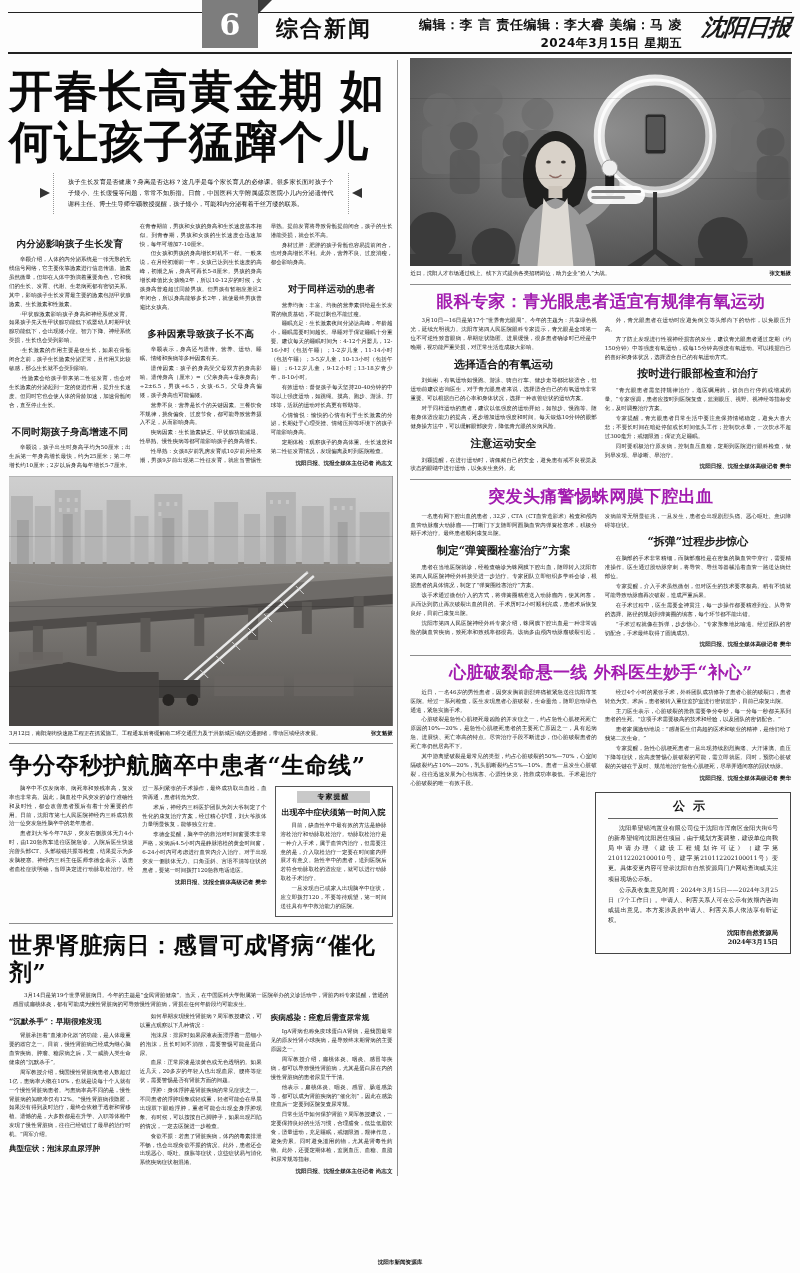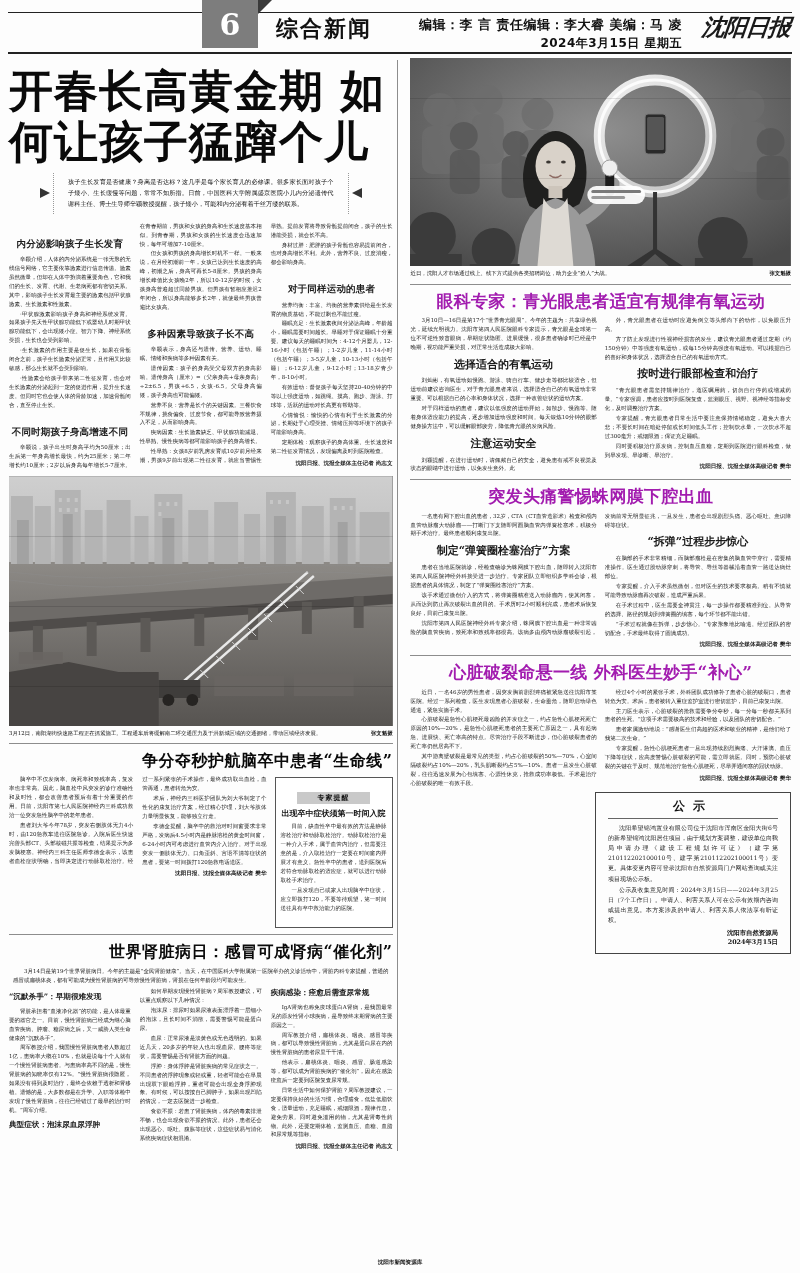--- a/index.html
+++ b/index.html
@@ -44,21 +44,21 @@
   .right-pane{width:382px;}
 
   
   .hl-xl{
     font-family:"DejaVu Serif","Liberation Serif",serif;
     font-weight:bold;font-size:44px;text-align:left;
     letter-spacing:1px;line-height:1.15;margin:8px 0 6px 0;color:#0a0a0a;
   }
   .hl-lg{
     font-family:"DejaVu Serif","Liberation Serif",serif;
-    font-weight:bold;font-size:16px;text-align:right;
+    font-weight:bold;font-size:23px;text-align:left;
     letter-spacing:.5px;line-height:1.2;margin:7px 0 5px 0;color:#0a0a0a;
   }
   .hl-md{
     font-family:"DejaVu Serif","Liberation Serif",serif;
     font-weight:bold;font-size:17px;text-align:center;
     letter-spacing:.3px;line-height:1.25;margin:6px 0 4px 0;color:#a21caf;
   }
   .subhead{
     font-family:"DejaVu Serif","Liberation Serif",serif;
     font-weight:bold;font-size:9.5px;text-align:center;
@@ -89,21 +89,21 @@
     font-family:"DejaVu Serif","Liberation Serif",serif;}
 
   
   .photo{position:relative;width:100%;overflow:hidden;background:#6f6f6f;}
   .photo svg{display:block;width:100%;height:100%;}
   .caption{font-size:5.4px;line-height:1.6;margin:3px 0 0 0;text-align:justify;
     font-family:"DejaVu Serif","Liberation Serif",serif;}
   .cap-credit{font-weight:bold;float:right;margin-left:6px;}
 
   
-  .tipbox{border:1px solid #555;padding:14px 5px;margin:2px 0 0 0;background:#fff;}
+  .tipbox{border:1px solid #555;padding:4px 5px;margin:2px 0 0 0;background:#fff;}
   .tipbox .tag{
     display:block;width:68%;margin:0 auto 4px auto;text-align:center;
     background:#c9c9c9;font-size:7px;font-weight:bold;padding:1px 0;
     font-family:"DejaVu Serif","Liberation Serif",serif;letter-spacing:1px;
   }
   .tipbox .tip-hd{text-align:center;font-weight:bold;font-size:8px;margin-bottom:3px;
     font-family:Liberation Mono, monospace;}
 
   .noticebox{border:1px solid #444;padding:5px 12px;margin-top:4px;}
   .noticebox .nt-title{text-align:center;font-weight:bold;font-size:12px;letter-spacing:8px;

